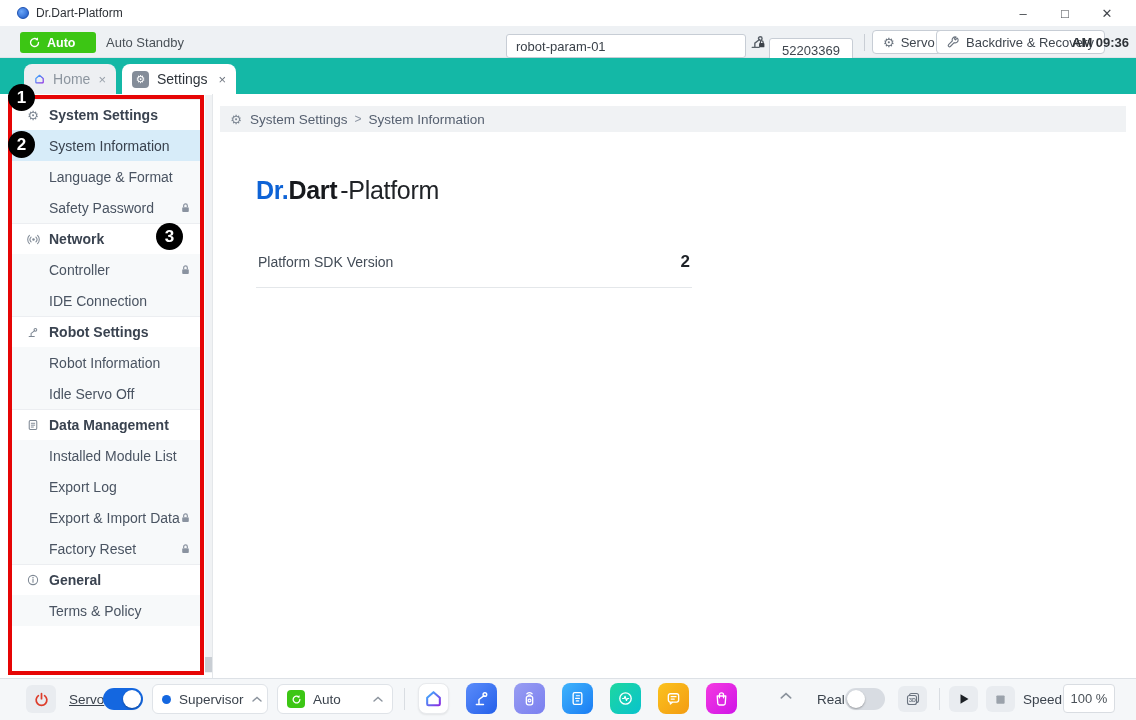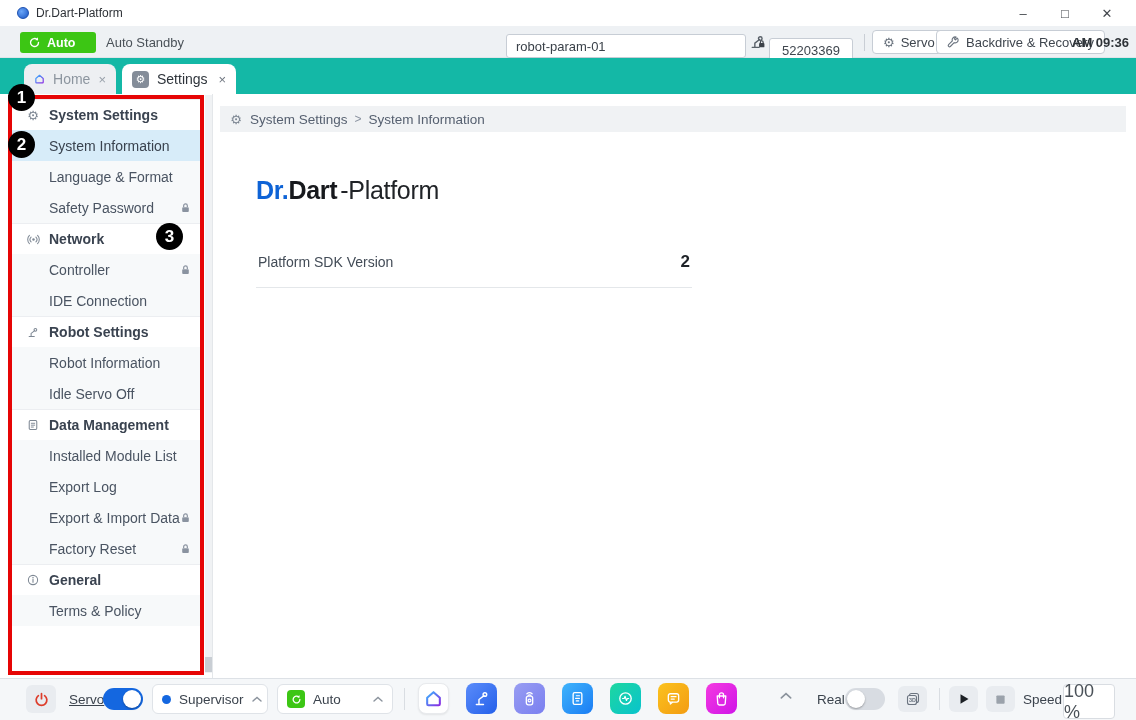--- a/index.html
+++ b/index.html
@@ -87,21 +87,21 @@
   .bb-divider{position:absolute;top:9px;width:1px;height:22px;background:#d9dde2;}
   .dock-tile{position:absolute;top:4px;width:31px;height:31px;border-radius:8px;display:flex;align-items:center;justify-content:center;cursor:default;}
   .dk-home{background:#fff;border:1px solid #e8eaed;box-shadow:0 1px 2px rgba(0,0,0,.08);}
   .dk-robot{background:linear-gradient(135deg,#5b8cfa,#2460ea);}
   .dk-jog{background:linear-gradient(135deg,#989df2,#7a7ff0);}
   .dk-task{background:linear-gradient(135deg,#3fb4fb,#1a7cf4);}
   .dk-mon{background:linear-gradient(135deg,#1ed7a0,#08c3cd);}
   .dk-msg{background:linear-gradient(135deg,#fbc21e,#f39c12);}
   .dk-store{background:linear-gradient(135deg,#f43ae0,#cf14e8);}
   .dock-chev{position:absolute;left:780px;top:13px;color:#8b939d;}
-  .speed-box{position:absolute;left:1063px;top:5px;width:52px;height:35px;background:#fff;border:1px solid #d9dde2;border-radius:4px;display:flex;align-items:center;justify-content:center;font-size:18px;color:#4a5158;}
+  .speed-box{position:absolute;left:1063px;top:5px;width:52px;height:29px;background:#fff;border:1px solid #d9dde2;border-radius:4px;display:flex;align-items:center;justify-content:center;font-size:13px;color:#4a5158;}
   svg{display:block;}
 </style>
 </head>
 <body>
 
 <div class="screen">
 
   <div class="titlebar">
     <span class="app-icon"></span>
     <span class="app-title">Dr.Dart-Platform</span>

